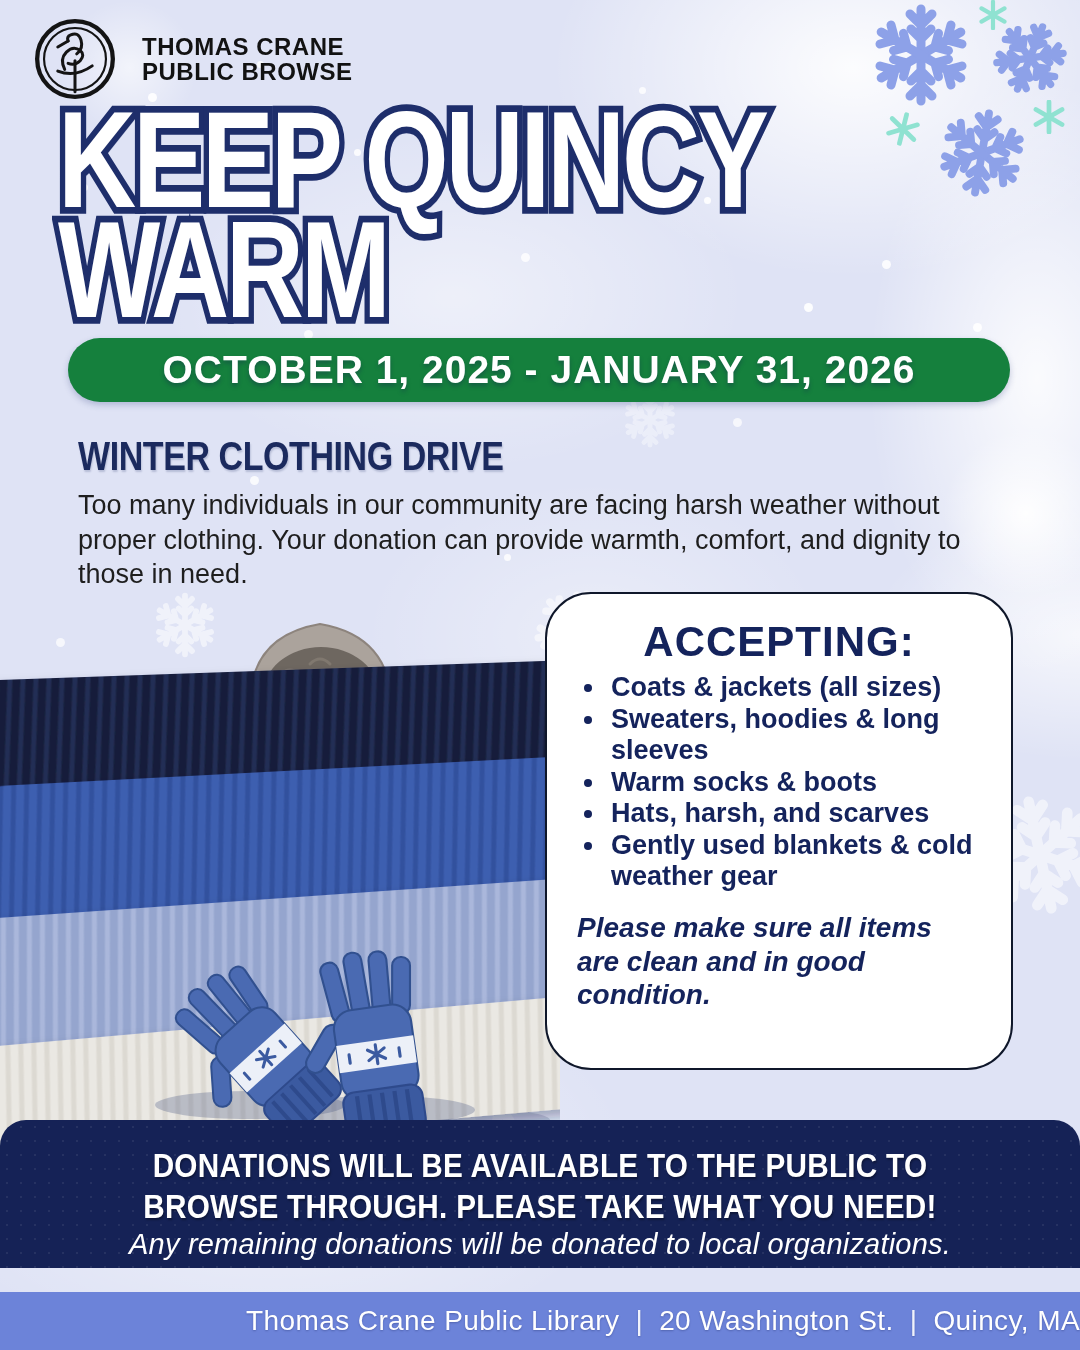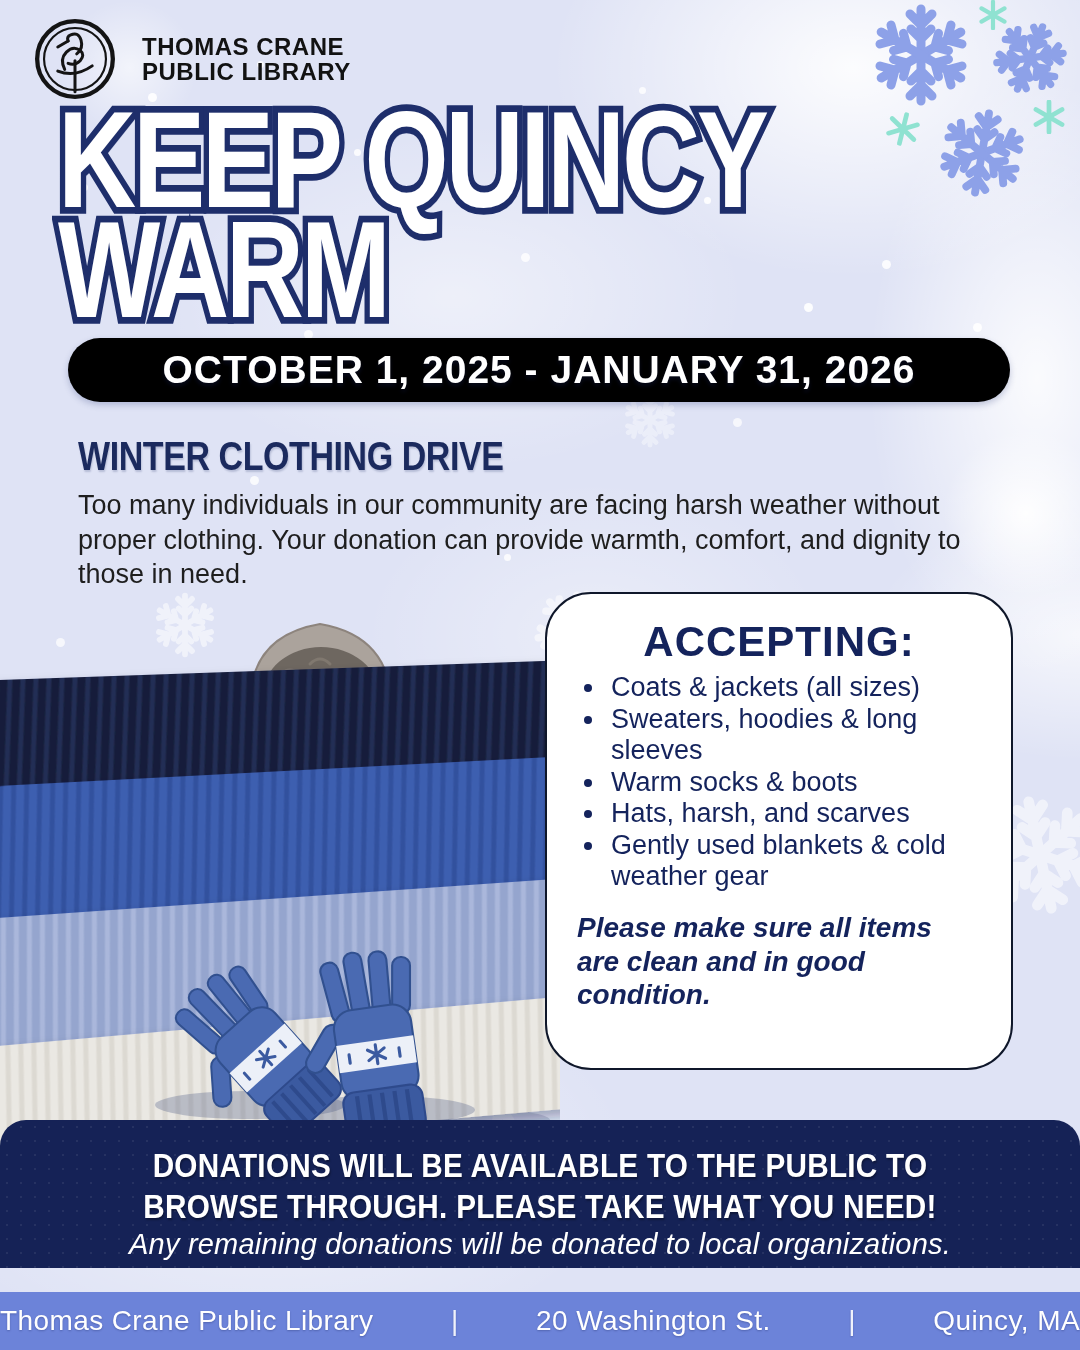--- a/index.html
+++ b/index.html
@@ -42,57 +42,57 @@
   
   .title-line{position:absolute;left:58px;z-index:3;font-weight:700;font-size:132px;line-height:1;
     letter-spacing:-4px;color:#ffffff;transform:scale(0.82,1.04);transform-origin:left top;white-space:nowrap;}
   .title-line::before{content:attr(data-text);position:absolute;left:0;top:0;z-index:-1;
     -webkit-text-stroke:13px #1e2e6b;text-shadow:4px 5px 0 rgba(30,46,107,.25);}
   .title-line-1{top:92px;}
   .title-line-2{top:202px;}
 
   
   .date-pill{position:absolute;left:68px;top:338px;width:942px;height:64px;border-radius:32px;
-    background:#000000;display:flex;align-items:center;justify-content:center;z-index:3;
+    background:#15803d;display:flex;align-items:center;justify-content:center;z-index:3;
     box-shadow:0 3px 6px rgba(40,55,120,.25);}
   .date-pill span{color:#fff;font-weight:700;font-size:39px;letter-spacing:1px;
     text-shadow:0 3px 4px rgba(20,30,80,.35);}
 
   
   .intro-heading{position:absolute;left:78px;top:434px;z-index:3;font-weight:700;font-size:40px;
     letter-spacing:-.5px;color:#1b2a5e;transform:scaleX(.85);transform-origin:left top;white-space:nowrap;
     text-shadow:1px 2px 2px rgba(27,42,94,.2);}
   .intro-body{position:absolute;left:78px;top:488px;width:940px;z-index:3;font-size:27px;line-height:1.28;
     color:#1e1e1e;}
 
   
   .accepting-card{position:absolute;left:545px;top:592px;width:468px;height:478px;background:#ffffff;
     border:2px solid #0f172a;border-radius:46px;z-index:3;box-sizing:border-box;padding:20px 30px 0 30px;}
   .accepting-heading{text-align:center;font-weight:700;font-size:42px;letter-spacing:1px;color:#14235c;
     margin:4px 0 6px 0;}
-  .accepting-list{margin:0;padding:0 0 0 30px;color:#14235c;font-size:27px;line-height:1.17;font-weight:400;}
+  .accepting-list{margin:0;padding:0 0 0 30px;color:#14235c;font-size:27px;line-height:1.17;font-weight:700;}
   .accepting-list li{margin:0;padding-left:4px;}
   .accepting-note{margin-top:18px;color:#14235c;font-size:28px;line-height:1.2;font-weight:700;font-style:italic;}
 
   
   .clothes-art{position:absolute;left:0;top:580px;width:560px;height:580px;z-index:2;}
 
   
   .donation-banner{position:absolute;left:0;top:1120px;width:1080px;height:148px;background:#152256;
     border-radius:26px 26px 0 0;z-index:4;text-align:center;
     background-image:radial-gradient(rgba(255,255,255,.07) 1px, transparent 1.5px);background-size:14px 14px;}
   .donation-headline{margin-top:26px;color:#fff;font-weight:700;font-size:33px;line-height:1.24;
     letter-spacing:.3px;transform:scaleX(.9);transform-origin:center top;
     text-shadow:1px 2px 2px rgba(0,0,10,.35);}
   .donation-subline{margin-top:0;color:#fff;font-style:italic;font-weight:500;font-size:29px;
     letter-spacing:.2px;}
 
   
   .footer-bar{position:absolute;left:0;bottom:0;width:1080px;height:58px;background:#6c83d9;z-index:5;
-    display:flex;align-items:center;justify-content:space-between;gap:14px;color:#fff;font-size:28px;
+    display:flex;align-items:center;justify-content:flex-end;gap:14px;color:#fff;font-size:28px;
     font-weight:500;letter-spacing:.4px;text-shadow:0 1px 2px rgba(20,30,80,.3);}
   .footer-sep{font-weight:300;opacity:.9;padding:0 2px;}
 </style>
 </head>
 <body>
 
 <div class="poster">
 
   <svg width="0" height="0" style="position:absolute" aria-hidden="true">
     <defs>
@@ -163,21 +163,21 @@
         <circle cx="50" cy="50" r="36" stroke-width="2.5"></circle>
         <path d="M50,88 L50,52" stroke-width="3.5"></path>
         <path d="M38,62 Q32,50 40,42 Q48,34 56,40 Q62,45 56,52 Q50,58 42,55" stroke-width="3.5"></path>
         <path d="M52,44 Q60,38 57,28 Q54,18 45,22 Q40,24 42,29" stroke-width="3.5"></path>
         <path d="M42,29 L30,36" stroke-width="3.5"></path>
         <path d="M30,64 Q50,72 70,58" stroke-width="3.5"></path>
       </g>
     </svg>
     <div class="org-name">
       <div>THOMAS CRANE</div>
-      <div>PUBLIC LIBRARY</div>
+      <div>PUBLIC BROWSE</div>
     </div>
   </div>
 
   <div class="title-line title-line-1" data-text="KEEP QUINCY">KEEP QUINCY</div>
   <div class="title-line title-line-2" data-text="WARM">WARM</div>
 
   <div class="date-pill">
     <span>OCTOBER 1, 2025 - JANUARY 31, 2026</span>
   </div>
 

